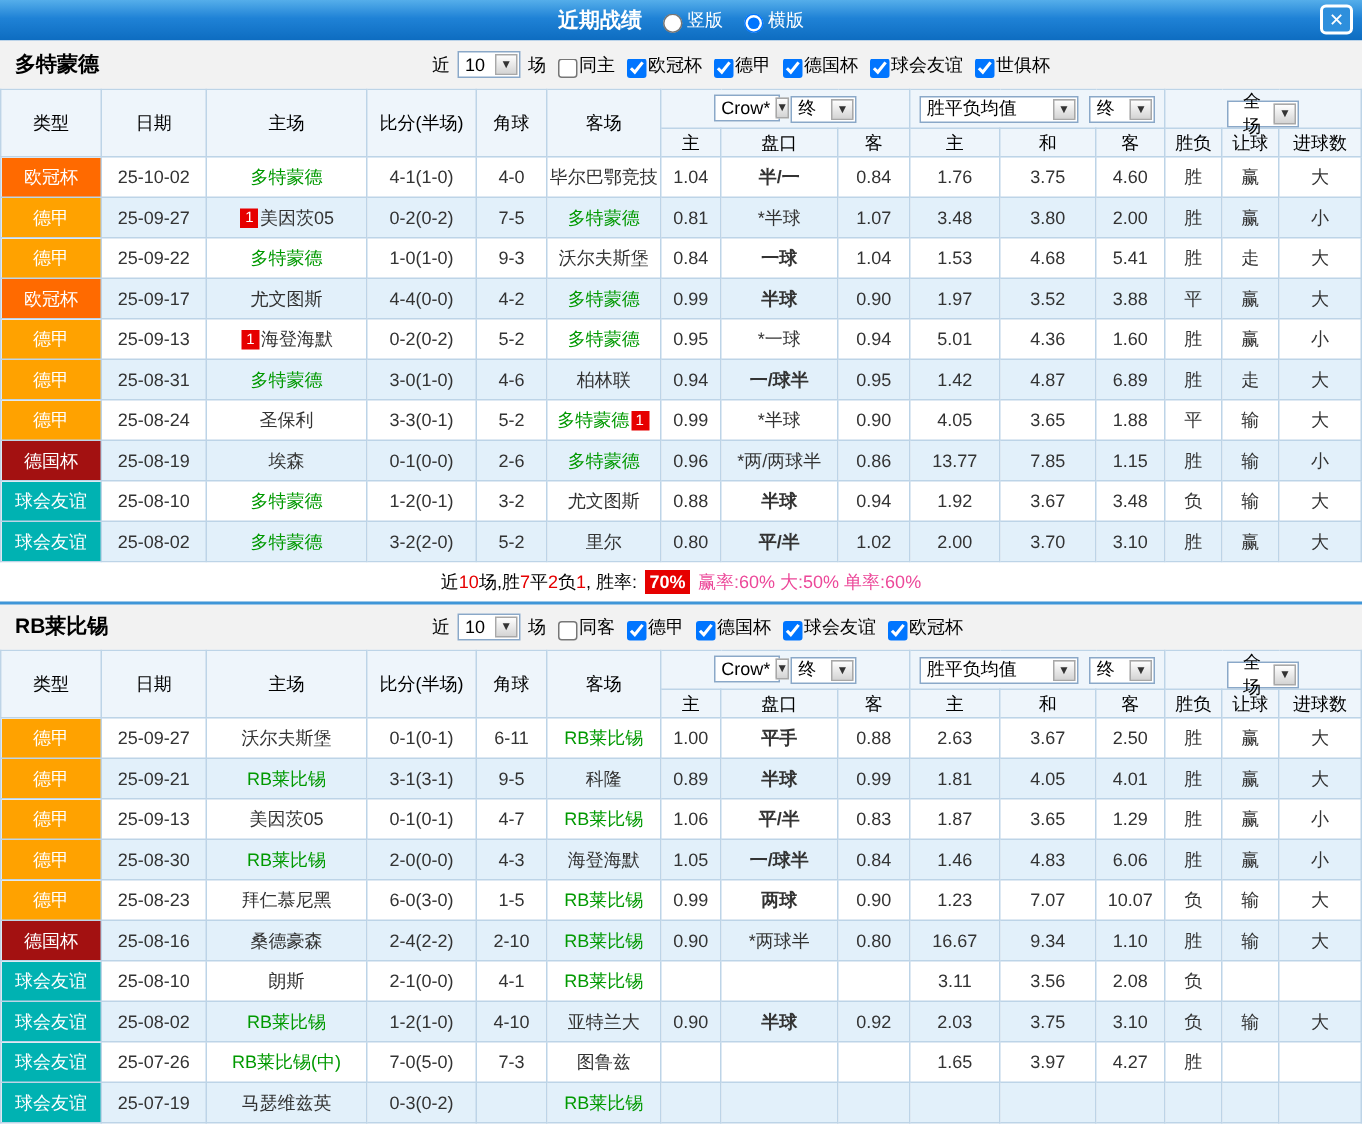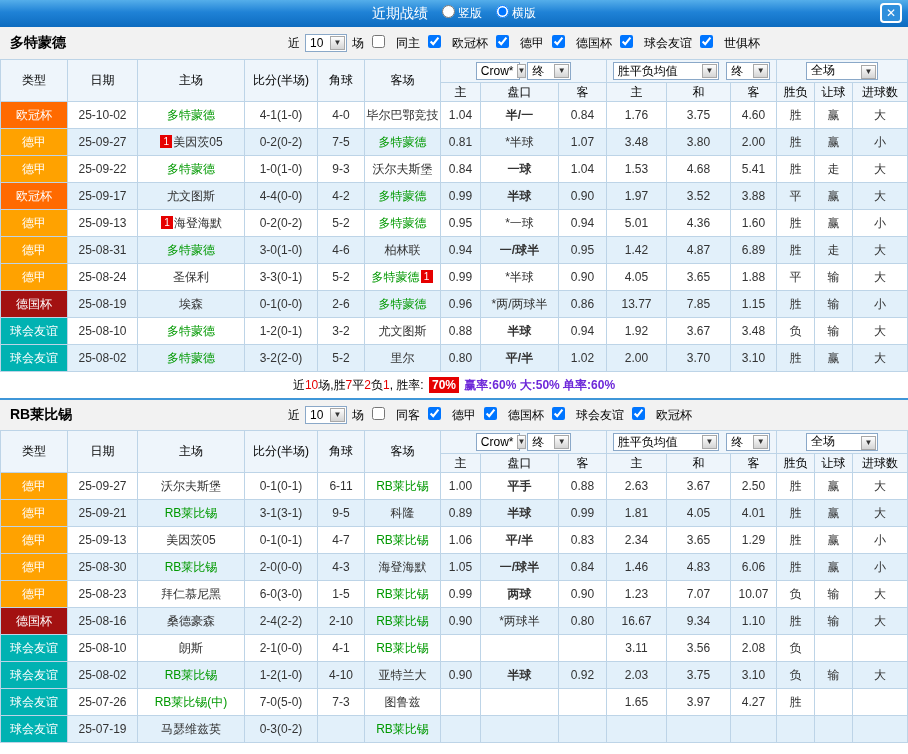--- a/index.html
+++ b/index.html
@@ -19,22 +19,22 @@
   .topbar {
     position: relative;
     height: 27px;
     background: linear-gradient(180deg, #55aeea 0%, #1f82d6 45%, #0d6cc0 100%);
     display: flex;
     align-items: center;
     justify-content: center;
     gap: 14px;
     color: #fff;
   }
-  .topbar .title { font-size: 14px; font-weight: normal; }
-  .radio { display: inline-flex; align-items: flex-start; gap: 3px; font-size: 12px; cursor: pointer; }
+  .topbar .title { font-size: 14px; font-weight: bold; }
+  .radio { display: inline-flex; align-items: flex-end; gap: 3px; font-size: 12px; cursor: pointer; }
   .radio input { margin: 0; }
   .close-btn {
     position: absolute;
     right: 6px; top: 3px;
     width: 22px; height: 20px;
     background: #2e8fdc;
     border: 2px solid #fff;
     border-radius: 4px;
     color: #fff;
     font-weight: bold;
@@ -58,21 +58,21 @@
   .filters {
     position: absolute;
     left: 288px; top: 0;
     height: 100%;
     display: flex;
     align-items: center;
     gap: 3px;
     font-size: 12px;
     white-space: nowrap;
   }
-  .cb { display: inline-flex; align-items: flex-start; gap: 11px; margin-left: 5px; cursor: pointer; }
+  .cb { display: inline-flex; align-items: flex-end; gap: 1px; margin-left: 5px; cursor: pointer; }
   .cb input { width: 13px; height: 13px; margin: 0; }
 
   
   .sel {
     display: inline-flex;
     align-items: center;
     justify-content: space-between;
     background: #fff;
     border: 1px solid #8aa8c8;
     height: 18px;
@@ -89,21 +89,21 @@
     font-size: 8px;
     line-height: 12px;
     text-align: center;
     color: #333;
     margin-left: 3px;
   }
   .sel-count { width: 42px; }
   .sel-src   { width: 44px; align-items: center; }
   .sel-fin   { width: 44px; }
   .sel-wdl   { width: 106px; }
-  .sel-scope { width: 72px; align-items: flex-end; }
+  .sel-scope { width: 48px; }
 
   
   table.grid {
     width: 908px;
     table-layout: fixed;
     border-collapse: collapse;
   }
   .grid th {
     border: 1px solid #bdd4e7;
     background: #eef5fb;
@@ -155,21 +155,21 @@
     height: 26px;
     display: flex;
     align-items: center;
     justify-content: center;
     font-size: 12px;
     background: #fff;
   }
   .summary span { white-space: pre; }
   .sum-k { color: #000; }
   .sum-r { color: #e60000; }
-  .sum-b { color: #6d28d9; font-weight: bold; }
+  .sum-b { color: #ec4899; }
   .sum-badge { background: #e60000; color: #fff; padding: 1px 3px; margin: 0 2px; font-weight: bold; }
 </style>
 </head>
 <body>
 
 <div class="page">
 
   <div class="topbar">
     <span class="title">近期战绩</span>
     <label class="radio">
@@ -609,21 +609,21 @@
         <tr>
           <td class="lg lg-bl">德甲</td>
           <td>25-09-13</td>
           <td><span class="">美因茨05</span></td>
           <td class="score">0-1(0-1)</td>
           <td>4-7</td>
           <td><span class="self">RB莱比锡</span></td>
           <td class="codd">1.06</td>
           <td class="hc-blue">平/半</td>
           <td class="codd">0.83</td>
-          <td class="wodd">2.34</td>
+          <td class="wodd">1.87</td>
           <td class="wodd">3.65</td>
           <td class="wodd">1.29</td>
           <td class="c-red">胜</td>
           <td class="c-red">赢</td>
           <td class="c-green">小</td>
         </tr>
         <tr class="alt">
           <td class="lg lg-bl">德甲</td>
           <td>25-08-30</td>
           <td><span class="self">RB莱比锡</span></td>

